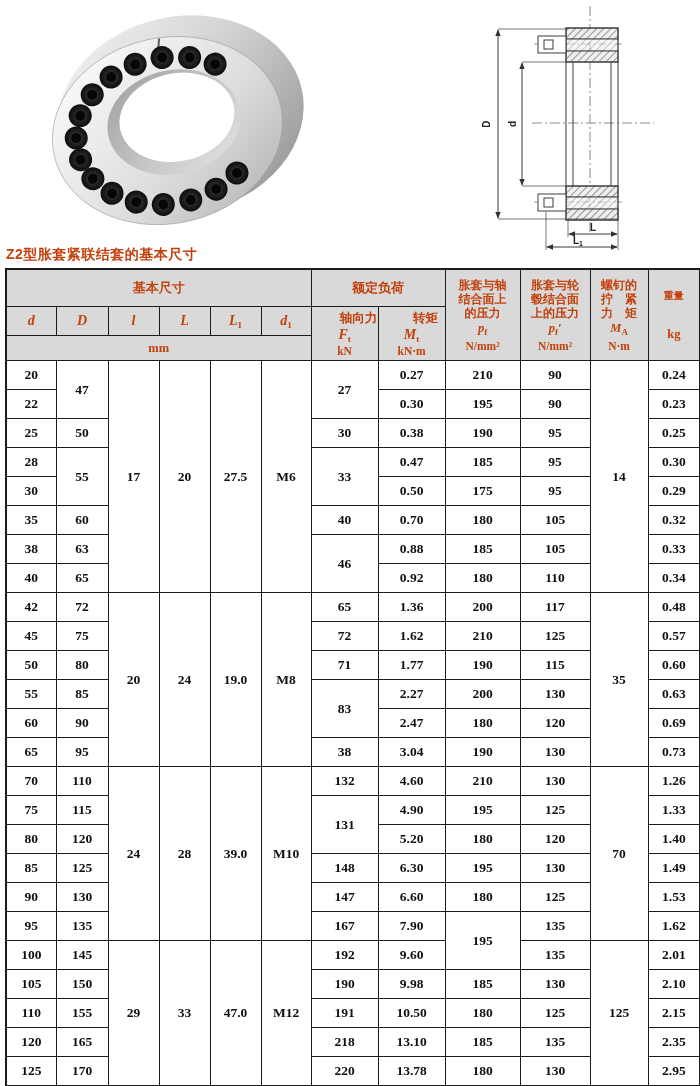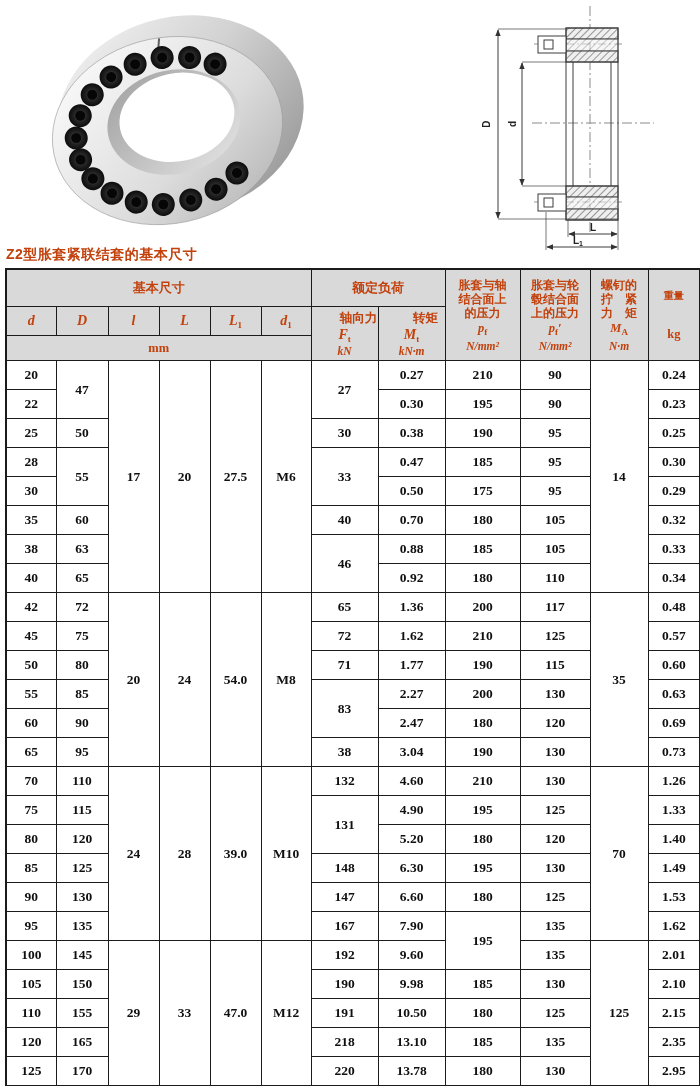--- a/index.html
+++ b/index.html
@@ -26,21 +26,21 @@
   .h2 th{height:28px;}
   .h3 th{height:24px;}
   .spec tbody td{
     height:28px;line-height:28px;background:#ffffff;
     font-family:"Liberation Serif","DejaVu Serif",serif;
     font-weight:bold;font-size:13.5px;color:#101010;
   }
   .sym{font-family:"Liberation Serif","DejaVu Serif",serif;font-style:italic;font-weight:bold;font-size:14px;}
   .spec sub{font-size:9px;font-family:"Liberation Serif",serif;font-weight:bold;vertical-align:-3px;}
   .un{font-family:"Liberation Serif","DejaVu Serif",serif;font-weight:bold;font-style:normal;font-size:12.5px;margin-top:24px;}
-  .un-i{font-family:"Liberation Serif","DejaVu Serif",serif;font-weight:bold;font-style:italic;font-size:12.5px;margin-top:20px;}
+  .un-i{font-family:"Liberation Serif","DejaVu Serif",serif;font-weight:bold;font-size:12.5px;margin-top:20px;}
   .zh-lines{font-size:12px;line-height:14px;font-weight:bold;}
   .sym-line{line-height:13px;margin-top:1px;}
   .sym-line .sym{font-size:12.5px;}
   .unit-line{line-height:13px;}
   .unit-line .un-i{font-size:11.5px;}
   .load-label{font-size:12.5px;padding-left:28px;}
   .weight-label{font-size:10px;line-height:15px;}
 </style>
 </head>
 <body>
@@ -318,21 +318,21 @@
         <td>0.92</td>
         <td>180</td>
         <td>110</td>
         <td>0.34</td>
       </tr>
       <tr>
         <td>42</td>
         <td>72</td>
         <td rowspan="6">20</td>
         <td rowspan="6">24</td>
-        <td rowspan="6">54.0</td>
+        <td rowspan="6">19.0</td>
         <td rowspan="6">M8</td>
         <td>65</td>
         <td>1.36</td>
         <td>200</td>
         <td>117</td>
         <td rowspan="6">35</td>
         <td>0.48</td>
       </tr>
       <tr>
         <td>45</td>

